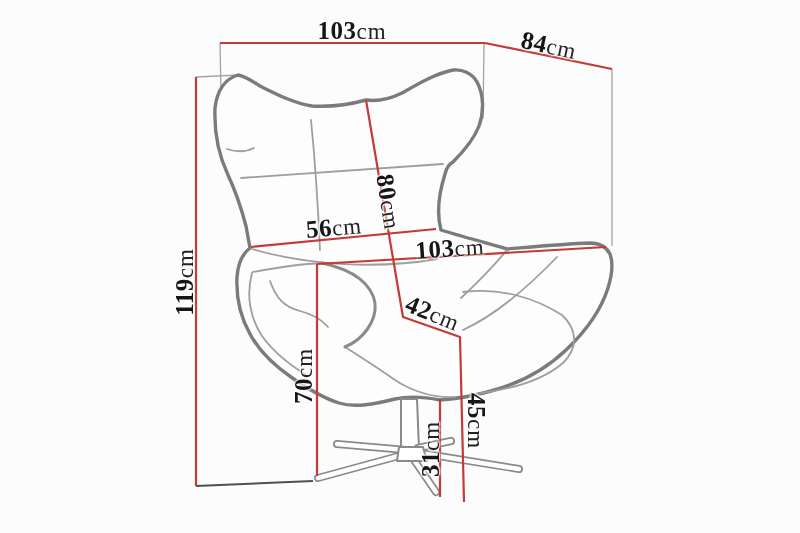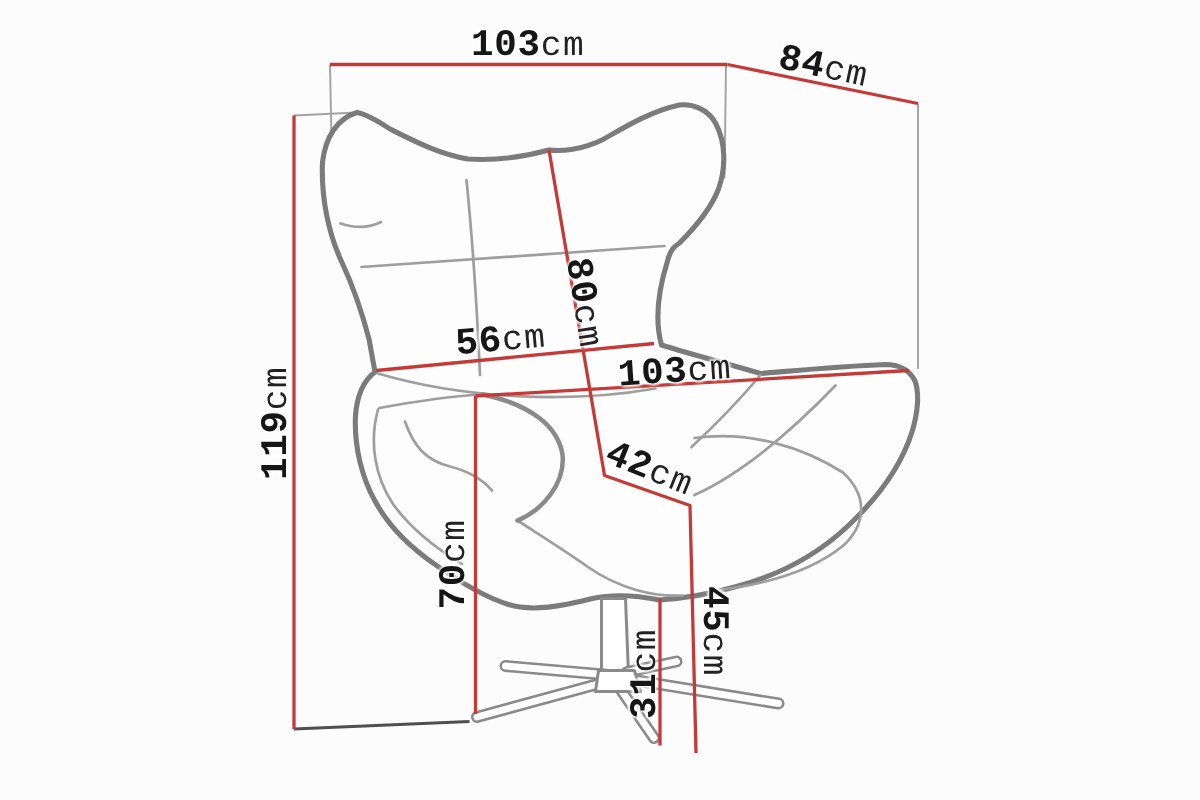--- a/index.html
+++ b/index.html
@@ -2,21 +2,21 @@
 <html><head>
 <meta charset="utf-8">
 <style>
   html,body{margin:0;padding:0;background:#e8e8e8;}
   #stage{
     position:relative;
     width:800px;height:533px;
     margin:0 auto;
     background:#fcfcfc;
     overflow:hidden;
-    font-family:Liberation Mono, monospace;
+    font-family:Liberation Serif, serif;
   }
   #drawing{position:absolute;left:0;top:0;}
   .dim-label{
     position:absolute;
     white-space:nowrap;
     color:#161616;
     transform:translate(-50%,-50%) rotate(var(--r,0deg));
     text-shadow:0 0 2px #fff, 0 0 3px #fff, 1px 1px 2px #fff, -1px -1px 2px #fff;
     line-height:1;
     user-select:none;

